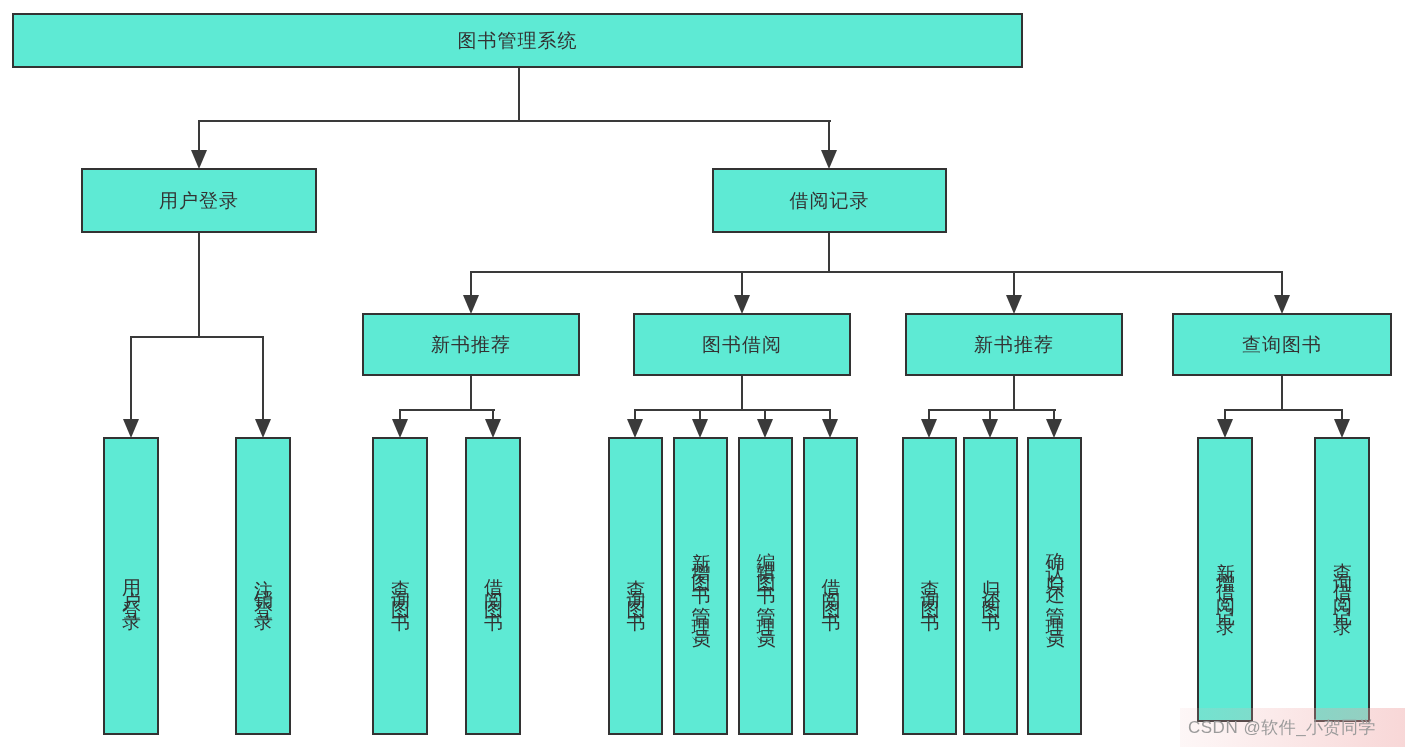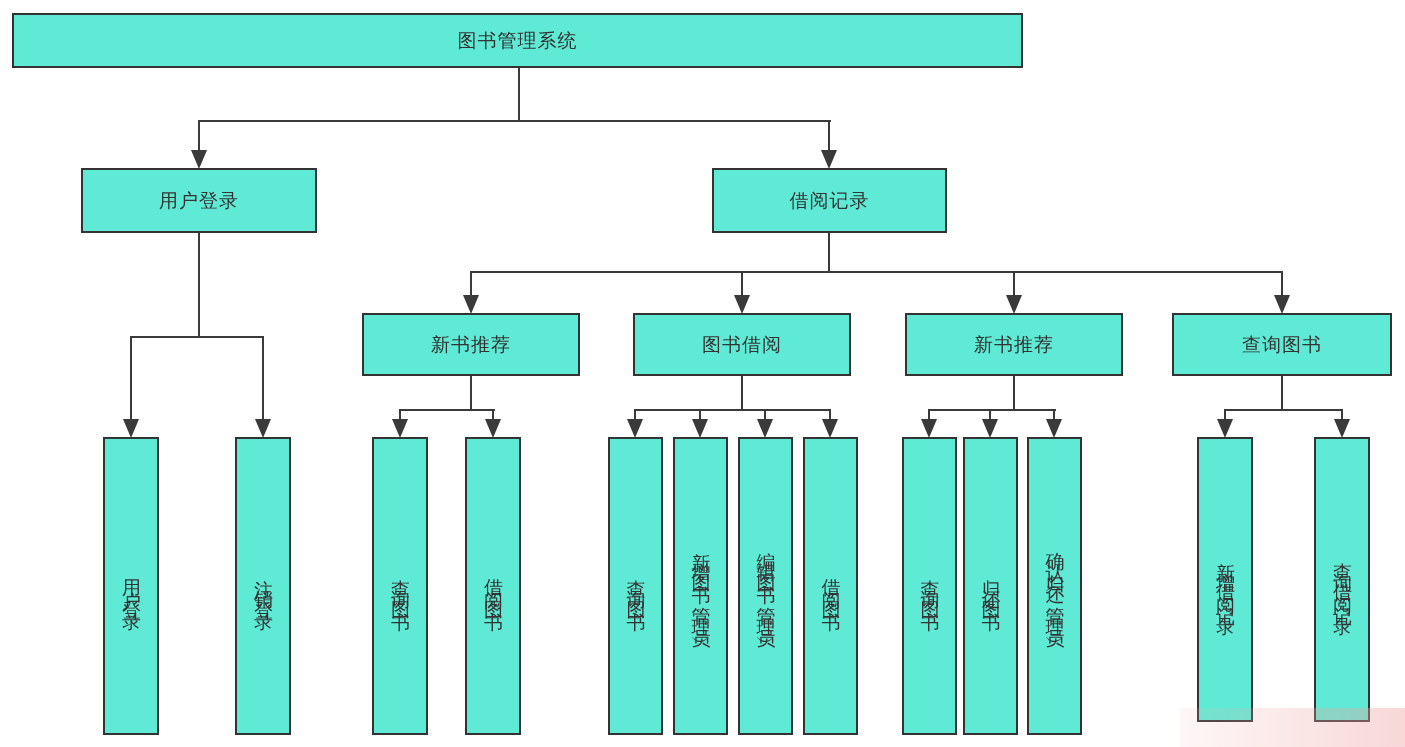--- a/index.html
+++ b/index.html
@@ -176,14 +176,15 @@
   </div>
 
   <div class="box vbox" style="left:1197px;top:437px;width:56px;height:285px;">
     <span class="vtext">新增借阅记录</span>
   </div>
   <div class="box vbox" style="left:1314px;top:437px;width:56px;height:285px;">
     <span class="vtext">查询借阅记录</span>
   </div>
 
   <div class="wm-tint"></div>
+  <div class="watermark">CSDN @软件_小贺同学</div>
 
 </div>
 
 </body></html>

